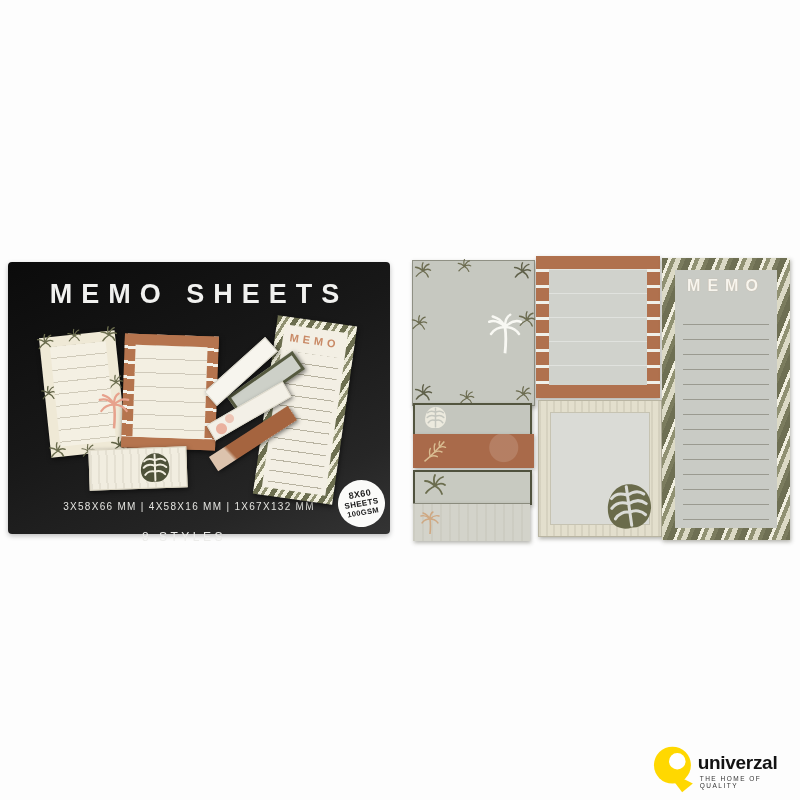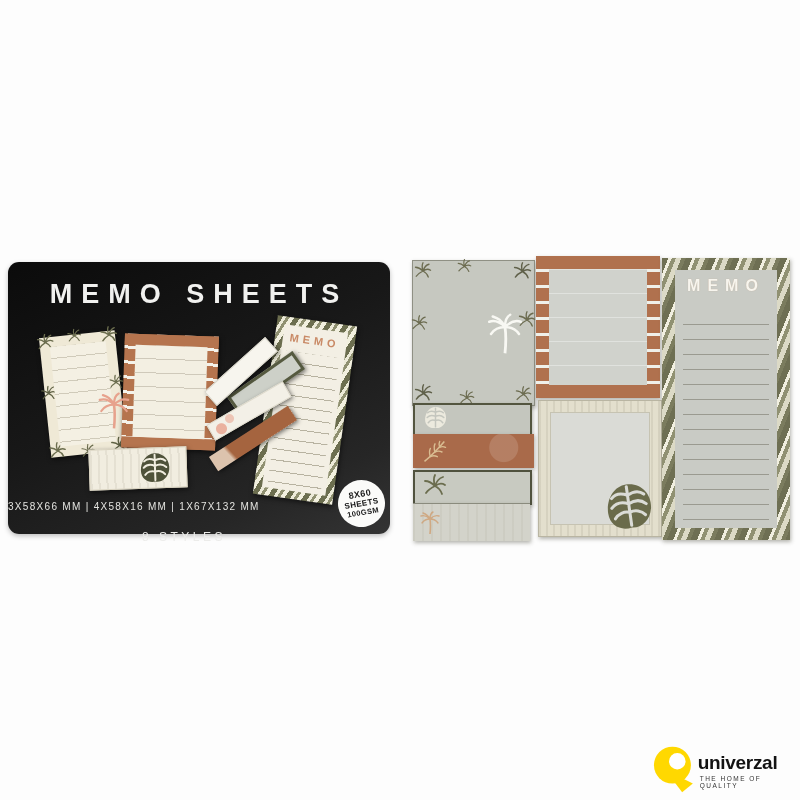--- a/index.html
+++ b/index.html
@@ -2,21 +2,21 @@
 <html><head>
 <meta charset="utf-8">
 <style>
   html,body{margin:0;padding:0;background:#ffffff;}
   body{font-family:"Liberation Sans", sans-serif;}
   .scene{position:relative;width:800px;height:800px;background:#fdfdfd;overflow:hidden;}
 
   
   .box{position:absolute;left:8px;top:262px;width:382px;height:272px;
        background:linear-gradient(155deg,#0b0b0b 0%,#181818 45%,#262626 80%,#343434 100%);
-       border-radius:11px;box-shadow:0 2px 5px rgba(0,0,0,.25);}
+       border-radius:4px;box-shadow:0 2px 5px rgba(0,0,0,.25);}
   .box-title{position:absolute;top:17px;left:0;right:0;text-align:center;
        color:#f1f1ef;font-size:27px;font-weight:600;letter-spacing:9px;
        font-family:"Liberation Sans",sans-serif;}
   .collage{position:absolute;inset:0;}
 
   .pad{position:absolute;box-shadow:1px 2px 5px rgba(0,0,0,.55);}
   .pad-left{left:37px;top:72px;width:76px;height:120px;background:#efe9d6;transform:rotate(-6deg);z-index:1;}
   .pad-left .inner{position:absolute;inset:10px;background:#f4f0e3;
        background-image:repeating-linear-gradient(180deg,transparent 0 11px,rgba(140,132,108,.35) 11px 12px);}
   .pb{position:absolute;pointer-events:none;}
@@ -51,21 +51,21 @@
        background:#f7f5ee;border:1px solid #d9d6ca;z-index:5;}
   .strip-white2{left:197px;top:140px;width:86px;height:16px;transform:rotate(-30deg);
        background:#f3f0e7;border:1px solid #ddd9cb;z-index:6;
        background-image:radial-gradient(circle at 12% 60%,rgba(232,162,141,.8) 0 5px,transparent 6px),
                         radial-gradient(circle at 26% 30%,rgba(232,162,141,.55) 0 4px,transparent 5px);}
   .strip-copperfan{left:198px;top:168px;width:94px;height:17px;transform:rotate(-33deg);z-index:7;
        background:linear-gradient(80deg,#dcc3ad 0 20%,#a5643f 24%);}
 
   .pink-palm{position:absolute;left:87px;top:120px;z-index:3;color:#e7a28d;}
 
-  .box-dims{position:absolute;top:239px;left:0;right:20px;
+  .box-dims{position:absolute;top:239px;left:0;right:20px;text-align:center;
        color:#e4e4e0;font-size:10px;letter-spacing:1.3px;}
   .box-styles{position:absolute;top:268px;left:0;right:30px;text-align:center;
        color:#ececea;font-size:12px;letter-spacing:3.5px;}
   .badge{position:absolute;left:330px;top:218px;width:47px;height:47px;border-radius:50%;
        background:#fbfbf9;transform:rotate(-10deg);display:flex;flex-direction:column;
        align-items:center;justify-content:center;z-index:8;}
   .badge span{color:#191919;line-height:1.08;letter-spacing:.4px;font-weight:600;}
   .badge .b1{font-size:9px;}
   .badge .b2{font-size:8px;}
   .badge .b3{font-size:7.5px;}

